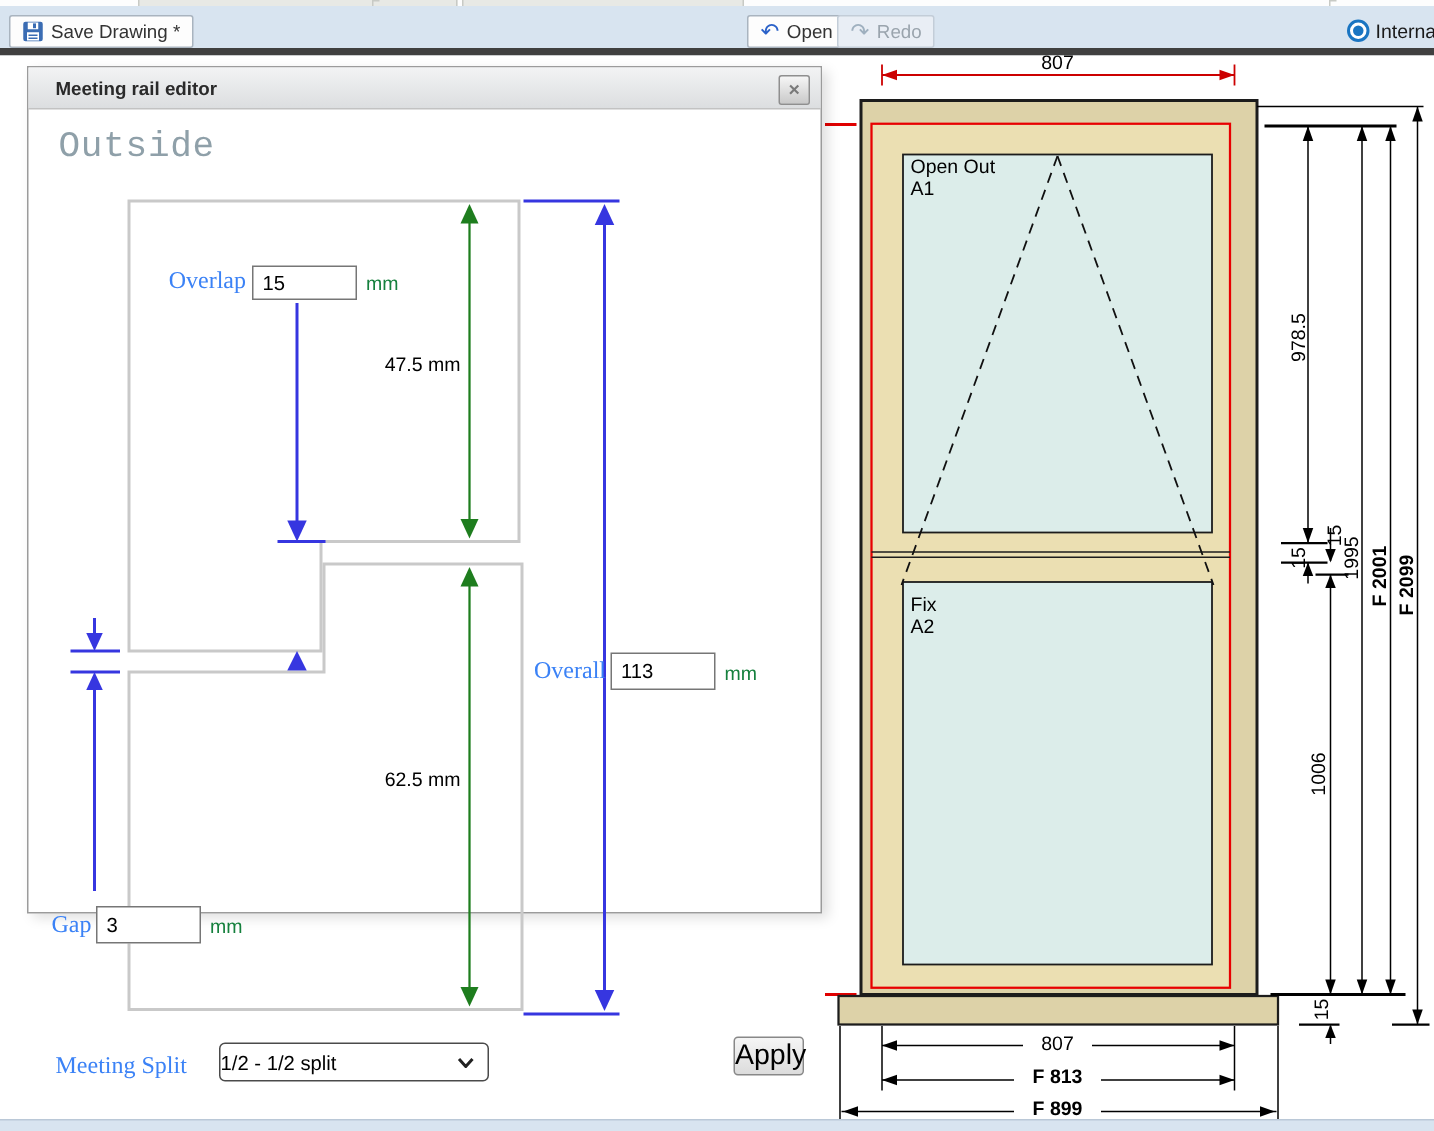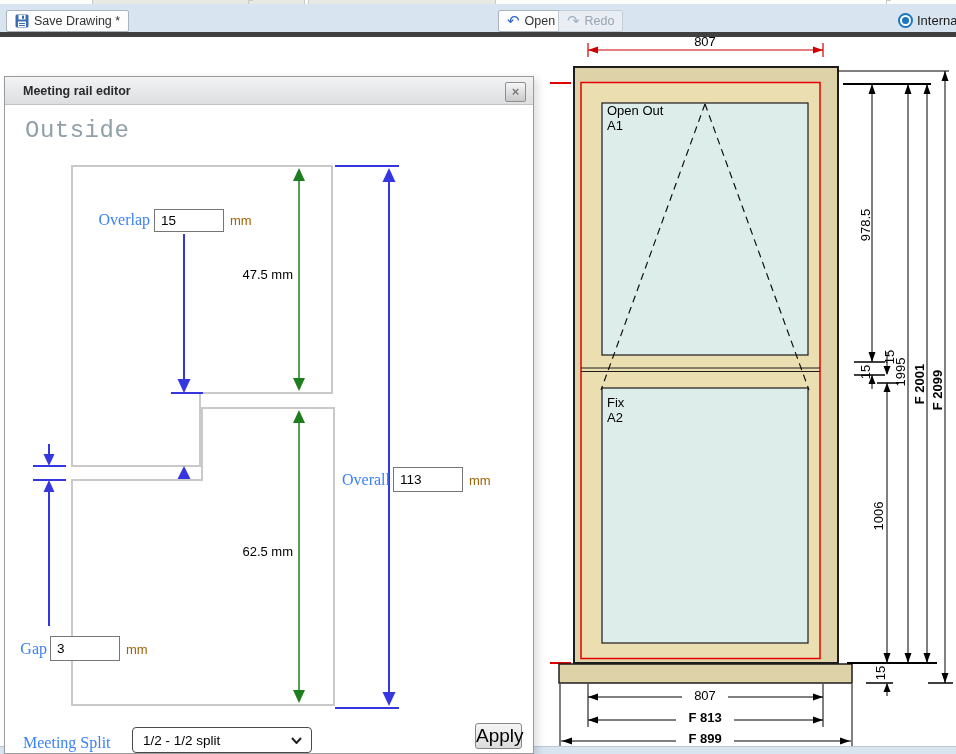--- a/index.html
+++ b/index.html
@@ -29,39 +29,39 @@
   
   .canvas { position:absolute; left:0; top:37px; width:956px; height:709px; background:#fff; }
   .bottomstrip { position:absolute; left:0; top:746px; width:956px; height:8px;
                  background:#d8e4f0; border-top:1px solid #bac8d7; }
 
   svg text { font-family:"Liberation Sans", sans-serif; }
   .dimtxt { font-size:13px; fill:#000; }
   .dimtxt.bold { font-weight:bold; }
 
   
-  .dialog { position:absolute; left:4px; top:44px; width:530px; height:678px;
-            background:#fff; border:1px solid #9b9b9b; box-shadow:4px 3px 8px rgba(0,0,0,.13);margin-top:32px; }
+  .dialog { position:absolute; left:18px; top:44px; width:530px; height:565px;
+            background:#fff; border:1px solid #9b9b9b; box-shadow:4px 3px 8px rgba(0,0,0,.13); }
   .dlg-header { position:absolute; left:0; top:0; width:100%; height:28px;
                 background:linear-gradient(#f2f3f4,#dcdee0); border-bottom:1px solid #c2c2c2; }
   .dlg-title { position:absolute; left:18px; top:7px; font-size:12.5px; font-weight:bold; color:#2a2a2a; }
   .dlg-close { position:absolute; left:500px; top:5px; width:21px; height:20px;
                background:linear-gradient(#f6f6f6,#c9c9c9); border:1px solid #8f8f8f; border-radius:2px;
                font-size:13px; font-weight:bold; color:#7a7a7a; text-align:center; line-height:18px; cursor:default; }
   .outside { position:absolute; left:20px; top:40px; font-size:24px; color:#8fa0a9; letter-spacing:.5px;font-family:Liberation Mono, monospace; }
 
   .fld-label { position:absolute; font-size:16px; color:#3b82f6;font-family:Liberation Serif, serif; }
   .fld-input { position:absolute; border:1px solid #767676; background:#fff;
                font-family:"Liberation Sans", sans-serif; font-size:13.5px; color:#000; padding:0 0 0 6px; }
-  .fld-unit { position:absolute; font-size:13px; color:#a16207; }
+  .fld-unit { position:absolute; font-size:13px; color:#15803d; }
 
   .split-select { position:absolute; left:127px; top:650px; width:180px; height:26px;
                   border:1px solid #4a4a4a; border-radius:4px; background:#fff;
                   font-size:13.5px; color:#000; display:flex; align-items:center;
-                  padding-left:10px; cursor:default; }
+                  cursor:default; }
   .split-select svg { position:absolute; right:9px; top:9px; }
   .apply-btn { position:absolute; left:470px; top:646px; width:47px; height:26px;
                background:linear-gradient(#f5f5f5,#dcdcdc); border:1px solid #888;
                border-radius:3px; font-size:19px; color:#000; text-align:center; line-height:24px; cursor:default; }
 </style>
 </head>
 <body>
 
 <div id="screen">
 

